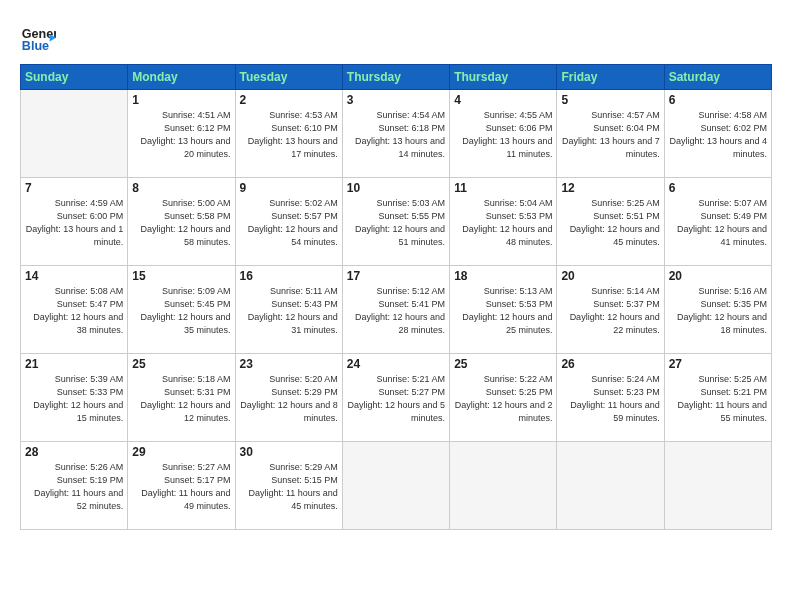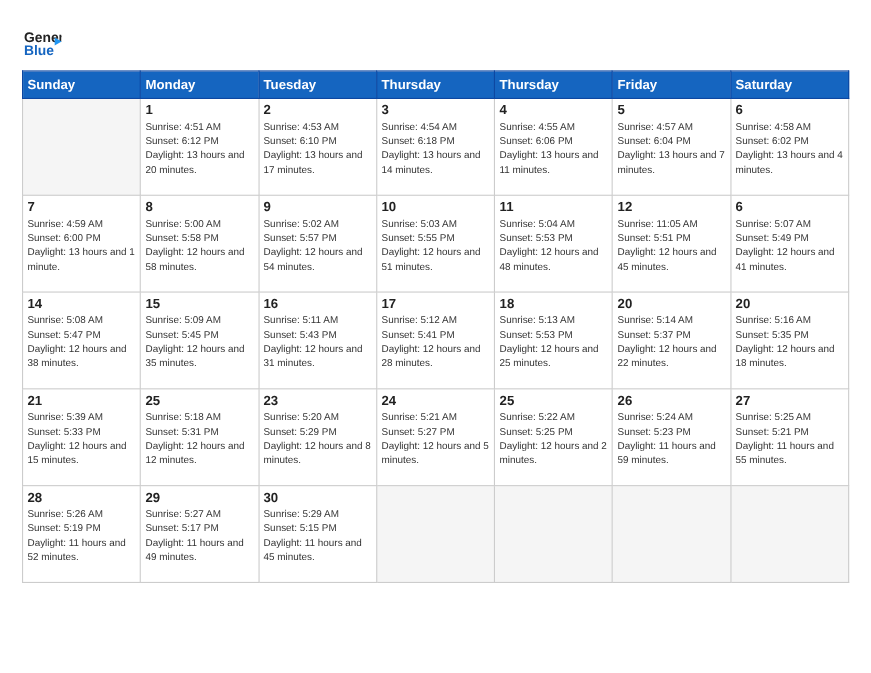--- a/index.html
+++ b/index.html
@@ -36,21 +36,21 @@
       color: #444;
       margin-top: 2px;
     }
     .calendar {
       width: 100%;
       border-collapse: collapse;
       table-layout: fixed;
     }
     .calendar th {
       background: #1565c0;
-      color: #ffffff;
+      color: #86efac;
       font-size: 12px;
       font-weight: bold;
       padding: 5px 4px;
       text-align: left;
       border: 1px solid #0d47a1;
     }
     .calendar td {
       border: 1px solid #ccc;
       vertical-align: top;
       padding: 3px 4px;
@@ -66,20 +66,21 @@
       font-size: 12px;
       font-weight: bold;
       color: #222;
       display: block;
       margin-bottom: 2px;
     }
     .day-info {
       font-size: 9px;
       color: #333;
       line-height: 1.45;
+      text-align: right;
     }
     .logo-container {
       display: flex;
       align-items: center;
       gap: 2px;
     }
     .logo-icon {
       width: 36px;
       height: 36px;
     }
@@ -191,21 +192,21 @@
           </td>
           <td>
             <span class="day-number">11</span>
             <div class="day-info">Sunrise: 5:04 AM
 Sunset: 5:53 PM
 Daylight: 12 hours
 and 48 minutes.</div>
           </td>
           <td>
             <span class="day-number">12</span>
-            <div class="day-info">Sunrise: 11:05 AM
+            <div class="day-info">Sunrise: 5:25 AM
 Sunset: 5:51 PM
 Daylight: 12 hours
 and 45 minutes.</div>
           </td>
           <td>
             <span class="day-number">6</span>
             <div class="day-info">Sunrise: 5:07 AM
 Sunset: 5:49 PM
 Daylight: 12 hours
 and 41 minutes.</div>

